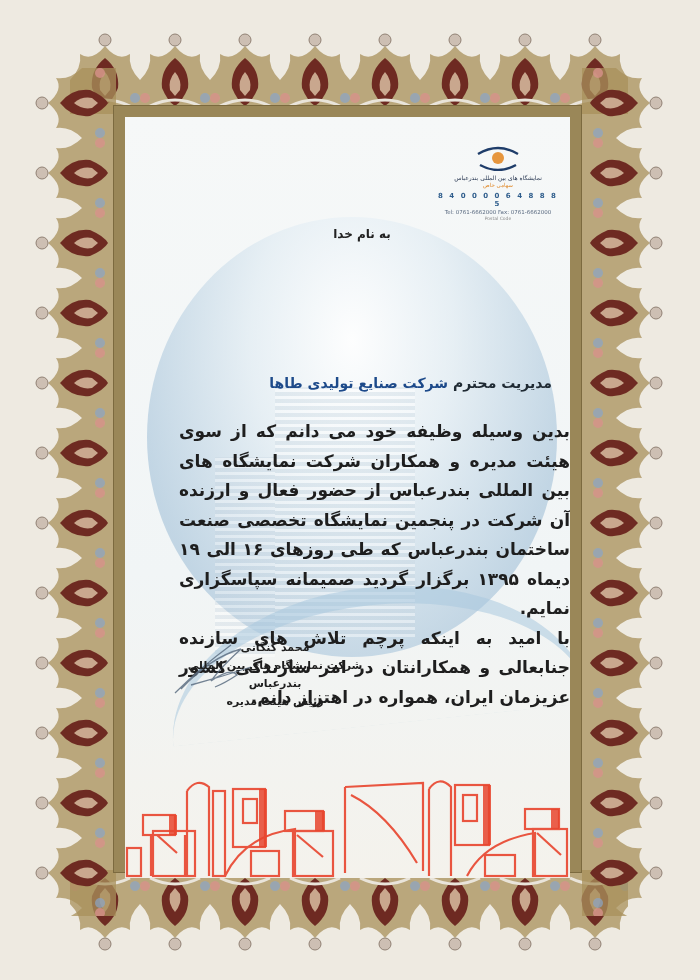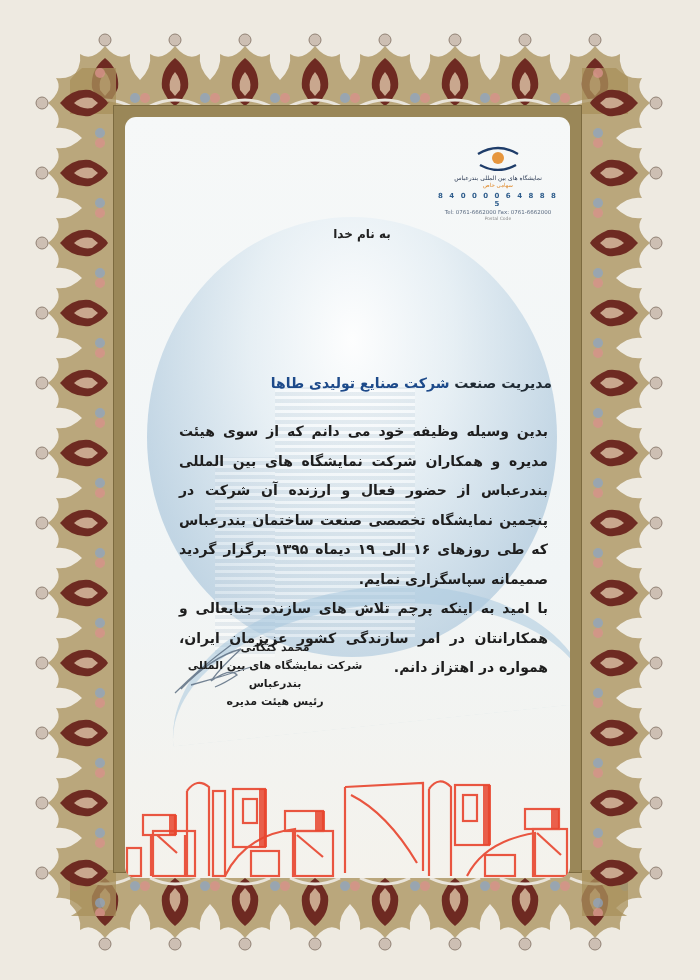--- a/index.html
+++ b/index.html
@@ -24,21 +24,20 @@
   
   .gold-frame {
     position:absolute; left:113px; top:105px; width:469px; height:768px;
     background:#9a8758;
     box-shadow:0 0 0 1px #7c6a3f inset;
   }
   .panel {
     position:absolute; left:125px; top:117px; width:445px; height:761px;
     background:linear-gradient(180deg,#f6f8f8 0%, #f1f5f6 60%, #f4f2ec 100%);
     overflow:hidden;
-    border-radius:11px;
   }
   .sphere {
     position:absolute; left:22px; top:100px; width:410px; height:440px; border-radius:50%;
     background:
       radial-gradient(ellipse at 50% 28%, rgba(255,255,255,0.85) 0%, rgba(225,236,243,0.7) 35%, rgba(178,203,222,0.75) 75%, rgba(150,180,205,0.6) 100%);
   }
   .building {
     position:absolute; left:150px; top:270px; width:140px; height:250px;
     background:repeating-linear-gradient(0deg, rgba(255,255,255,0.55) 0 3px, rgba(200,214,224,0.45) 3px 7px);
     opacity:0.8;
@@ -73,22 +72,22 @@
     position:absolute; left:0; right:0; top:170px; text-align:center;
     font-size:17px; font-weight:bold; color:#1d3a7a;
   }
   .addressee {
     position:absolute; right:18px; top:258px; font-size:14px; font-weight:bold; color:#1f2a44;
     white-space:nowrap;
   }
   .addressee .prefix { color:#1f2a33; }
   .addressee .company { color:#1d4a8a;margin-left:18px; }
   .body-text {
-    position:absolute; left:10px; right:22px; top:300px;
-    font-size:14px; font-weight:bold; color:#1e1e1e; line-height:29.5px;
+    position:absolute; left:10px; right:0; top:300px;
+    font-size:17px; font-weight:bold; color:#1e1e1e; line-height:29.5px;
     text-align:justify; text-align-last:right;margin-left:44px;
   }
   .body-text p { margin:0; }
   .sign {
     position:absolute; left:40px; width:220px; top:522px; text-align:center;
     font-size:11px; font-weight:bold; color:#1e1e1e; line-height:18px;
   }
   .signature-scrawl { position:absolute; left:46px; top:520px; width:110px; height:60px; }
 
   .skyline { position:absolute; left:0; bottom:0; width:445px; height:125px; }
@@ -151,21 +150,21 @@
       <div class="logo-name rtl">نمایشگاه های بین المللی بندرعباس</div>
       <div class="logo-sub rtl">سهامی خاص</div>
       <div class="logo-code">8 4 0 0 0 0 6 4 8 8 8 5</div>
       <div class="logo-addr">Tel: 0761-6662000  Fax: 0761-6662000</div>
       <div class="logo-small">Postal Code</div>
     </div>
 
     <div class="basmala rtl">به نام خدا</div>
 
     <div class="addressee rtl">
-      <span class="prefix">مدیریت صنعت</span>
+      <span class="prefix">مدیریت محترم</span>
       <span> </span>
       <span class="company">شرکت صنایع تولیدی طاها</span>
     </div>
 
     <div class="body-text rtl">
       <p>بدین وسیله وظیفه خود می دانم که از سوی هیئت مدیره و همکاران شرکت نمایشگاه های بین المللی بندرعباس از حضور فعال و ارزنده آن شرکت در پنجمین نمایشگاه تخصصی صنعت ساختمان بندرعباس که طی روزهای ۱۶ الی ۱۹ دیماه ۱۳۹۵ برگزار گردید صمیمانه سپاسگزاری نمایم.</p>
       <p>با امید به اینکه پرچم تلاش های سازنده جنابعالی و همکارانتان در امر سازندگی کشور عزیزمان ایران، همواره در اهتزاز دانم.</p>
     </div>
 
     <svg class="signature-scrawl" viewBox="0 0 110 60">

